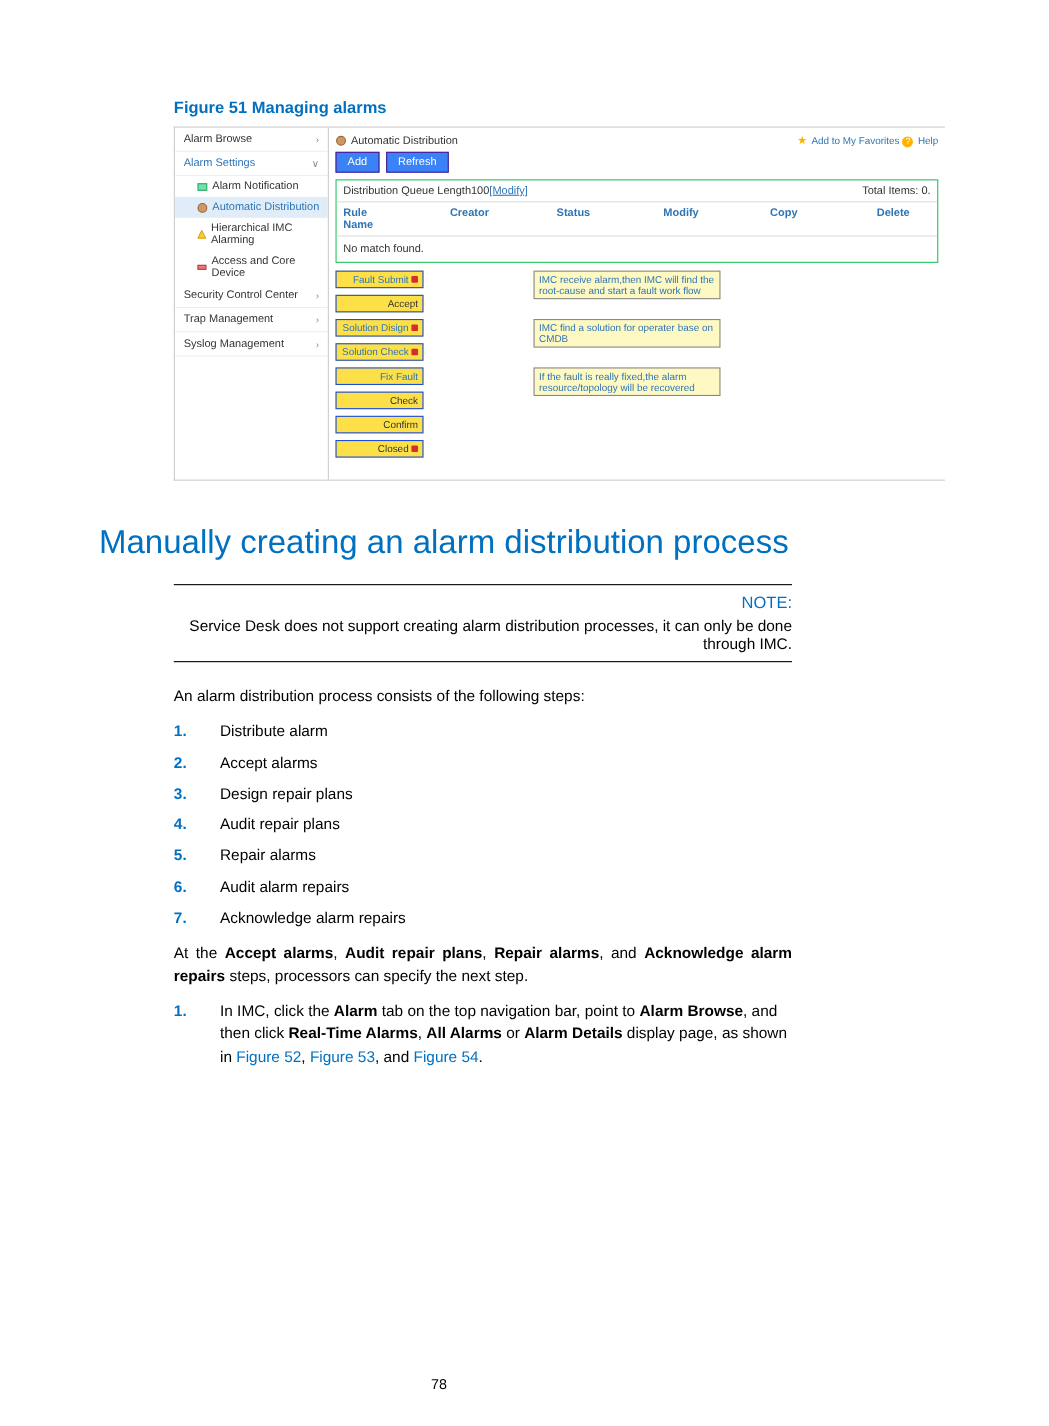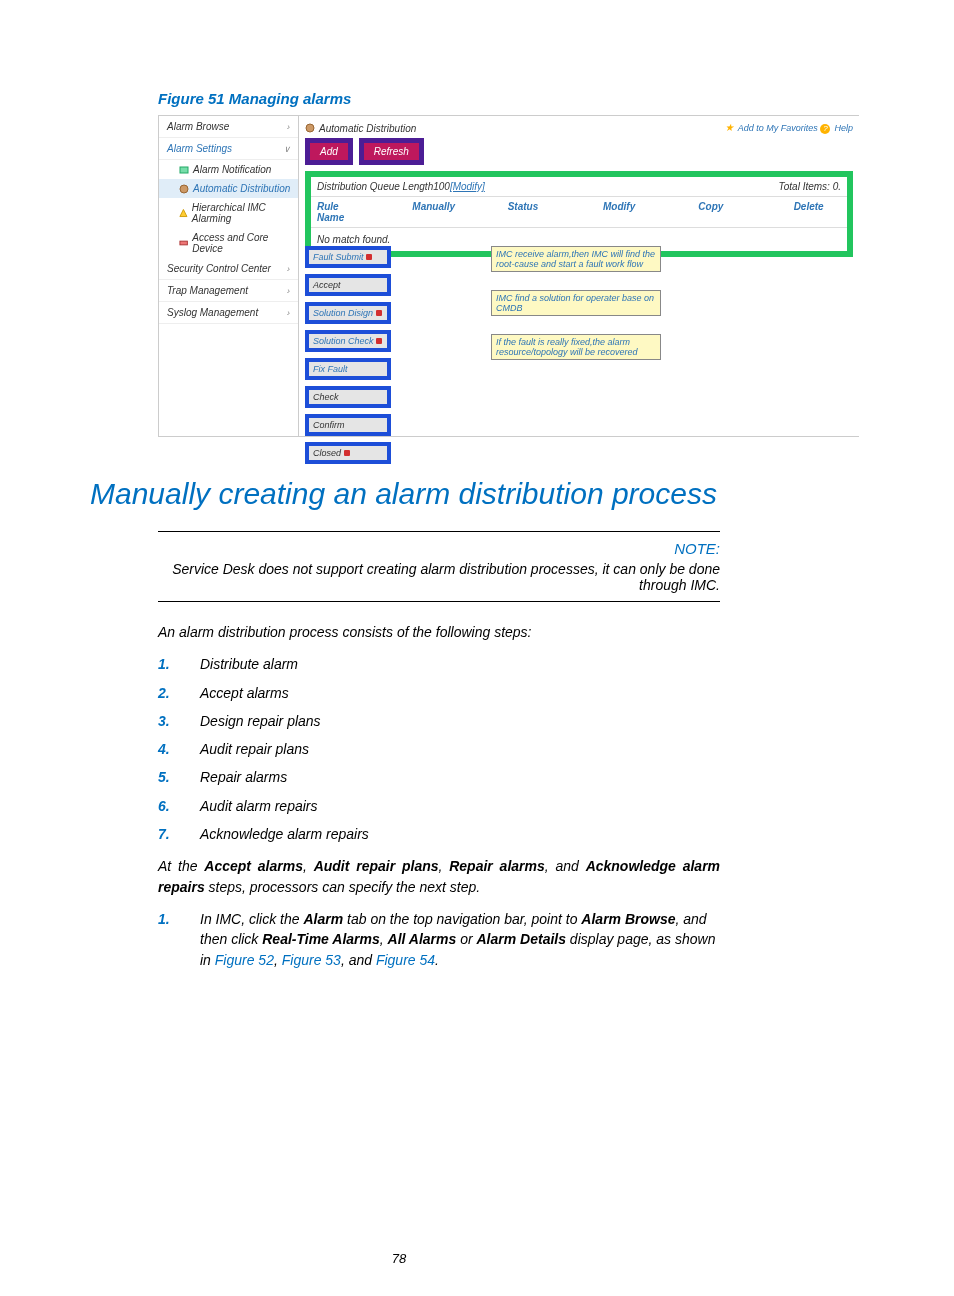--- a/index.html
+++ b/index.html
@@ -9,21 +9,20 @@
     width: 954px;
     font-family: Arial, Helvetica, sans-serif;
     color: #000;
   }
   .page {
     position: relative;
     width: 810px;
     min-height: 1296px;
     padding: 90px 90px 40px 90px;
     box-sizing: border-box;
-    font-style: italic;
   }
   .figure-caption {
     color: #0070c0;
     font-weight: bold;
     font-size: 15px;
     margin: 0 0 8px 68px;
   }
   
   .screenshot {
     margin-left: 68px;
@@ -98,28 +97,28 @@
     border-radius: 50%;
     background: #ffb300;
     color: #fff;
     font-size: 8px;
     line-height: 10px;
     text-align: center;
   }
   .btn-row { display: flex; gap: 6px; margin-bottom: 6px; }
   .btn {
     padding: 3px 10px;
-    border: 5px solid #4c1d95;
-    background: #be185d;
+    border: 1px solid #4c1d95;
+    background: #3b82f6;
     color: #fff;
     font-size: 10px;
     cursor: pointer;
   }
   .panel {
-    border: 6px solid #22c55e;
+    border: 1px solid #22c55e;
     margin-bottom: 6px;
   }
   .panel-head {
     display: flex;
     justify-content: space-between;
     padding: 4px 6px;
     font-size: 10px;
     border-bottom: 1px solid #ddd;
   }
   .table-head {
@@ -140,25 +139,26 @@
     display: flex;
     gap: 100px;
   }
   .flow-col {
     display: flex;
     flex-direction: column;
     gap: 6px;
     position: relative;
   }
   .flow-box {
-    border: 4px solid #1d4ed8;
+    border: 1px solid #1d4ed8;
     padding: 2px 4px;
     font-size: 9px;
     min-width: 70px;
-    background: #e5e5e5;
+    background: #fde047;
+    text-align: right;
   }
   .flow-ann {
     border: 1px solid #888;
     padding: 2px 4px;
     font-size: 9px;
     width: 160px;
     background: #fef9c3;
     color: #2e75b6;
   }
   .red-dot {
@@ -300,21 +300,21 @@
       </div>
       <div class="panel">
         <div class="panel-head">
           <span>
             <span>Distribution Queue Length100</span><a href="#" class="blue-text">[Modify]</a>
           </span>
           <span>Total Items: 0.</span>
         </div>
         <div class="table-head">
           <div>Rule Name</div>
-          <div>Manually</div>
+          <div>Creator</div>
           <div>Status</div>
           <div>Modify</div>
           <div>Copy</div>
           <div>Delete</div>
         </div>
         <div class="table-body">No match found.</div>
       </div>
     </div>
 
     <div class="flow-area">

